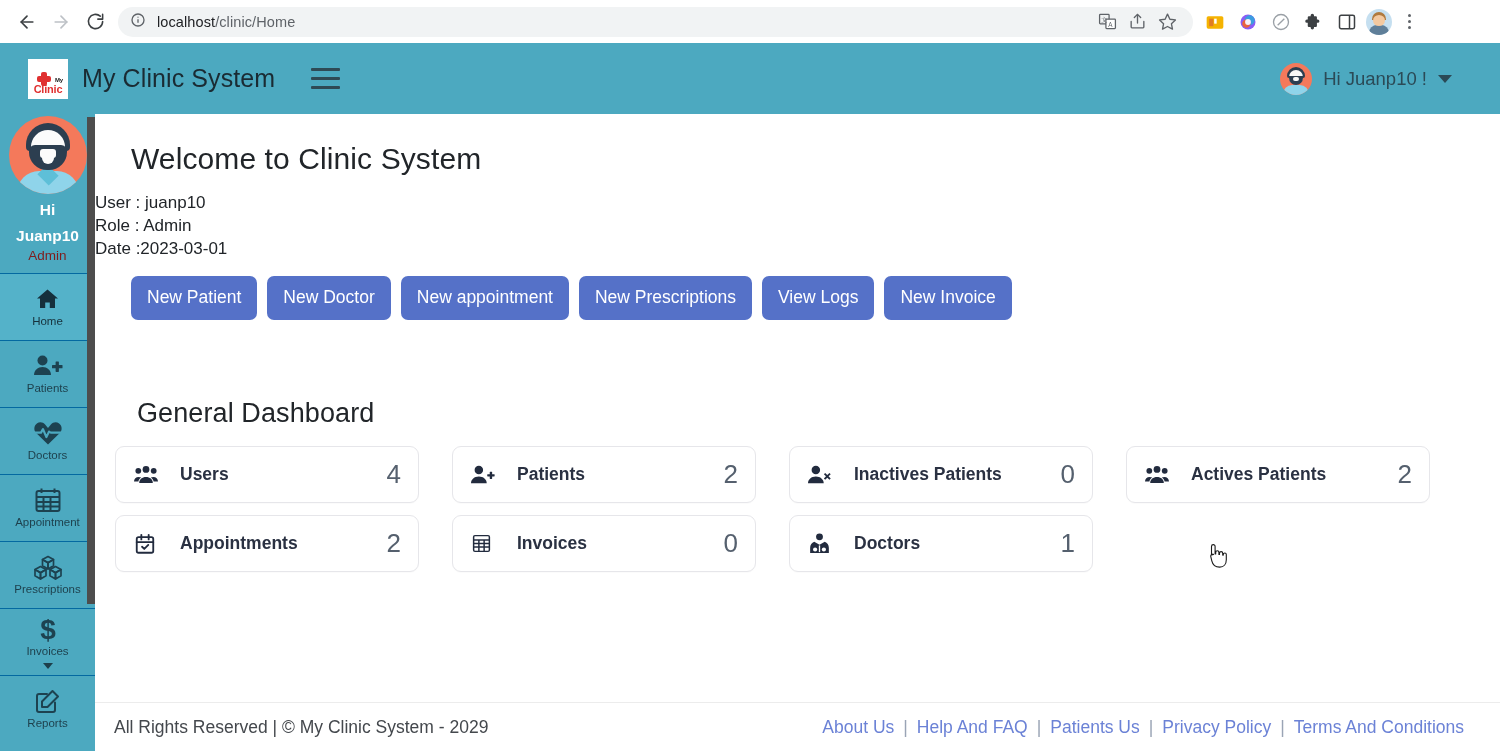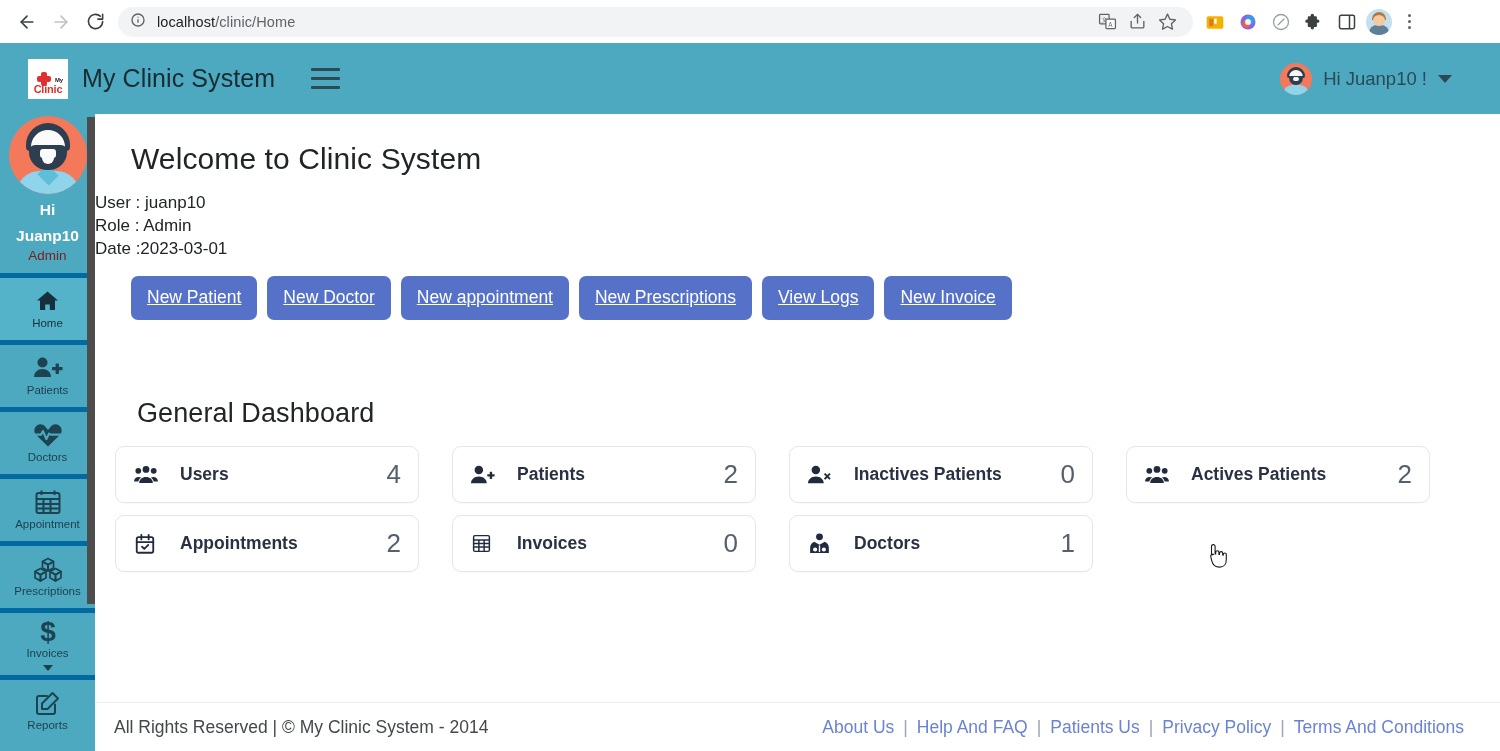--- a/index.html
+++ b/index.html
@@ -228,21 +228,21 @@
   }
   .sb-role {
     color: #7f1d1d; font-size: 13.5px; font-weight: normal;
     line-height: 19px;
   }
   .sb-item {
     height: 67px;
     display: flex; flex-direction: column;
     align-items: center; justify-content: center;
     gap: 3px;
-    border-top: 5px solid #0369a1;
+    border-top: 1px solid #0369a1;
     position: relative;
   }
   .sb-item.active { background: #54b2c9; }
   .sb-item .sb-icon {
     height: 26px; display: flex; align-items: center; justify-content: center;
   }
   .sb-item .sb-label {
     font-size: 11.5px; color: #1d3f4b; line-height: 13px;
   }
   .sb-item.active .sb-label { color: #16313b; }
@@ -283,21 +283,20 @@
   .btn-primary {
     background: #5571c8;
     color: #ffffff;
     font-size: 17.5px;
     border: none;
     border-radius: 7px;
     padding: 10px 16px 12px 16px;
     line-height: 22px;
     white-space: nowrap;
     font-family: "Liberation Sans", sans-serif;
-    text-decoration: underline;
   }
   .dash-title {
     font-size: 27px; color: #212529; font-weight: 400;
     padding-left: 42px; margin-top: 78px;
     letter-spacing: 0.1px;
   }
   .card-grid {
     display: grid;
     grid-template-columns: 304px 304px 304px 304px;
     column-gap: 33px; row-gap: 12px;
@@ -706,21 +705,21 @@
         </span>
         <span class="sc-label">Doctors</span>
         <span class="sc-value">1</span>
       </div>
 
       <div class="stat-card card-hide"></div>
     </div>
   </div>
 
   <div class="footer">
-    <div class="footer-left">All Rights Reserved | © My Clinic System - 2014</div>
+    <div class="footer-left">All Rights Reserved | © My Clinic System - 2029</div>
     <div class="footer-links">
       <a href="#">About Us</a>
       <span class="sep">|</span>
       <a href="#">Help And FAQ</a>
       <span class="sep">|</span>
       <a href="#">Patients Us</a>
       <span class="sep">|</span>
       <a href="#">Privacy Policy</a>
       <span class="sep">|</span>
       <a href="#">Terms And Conditions</a>

